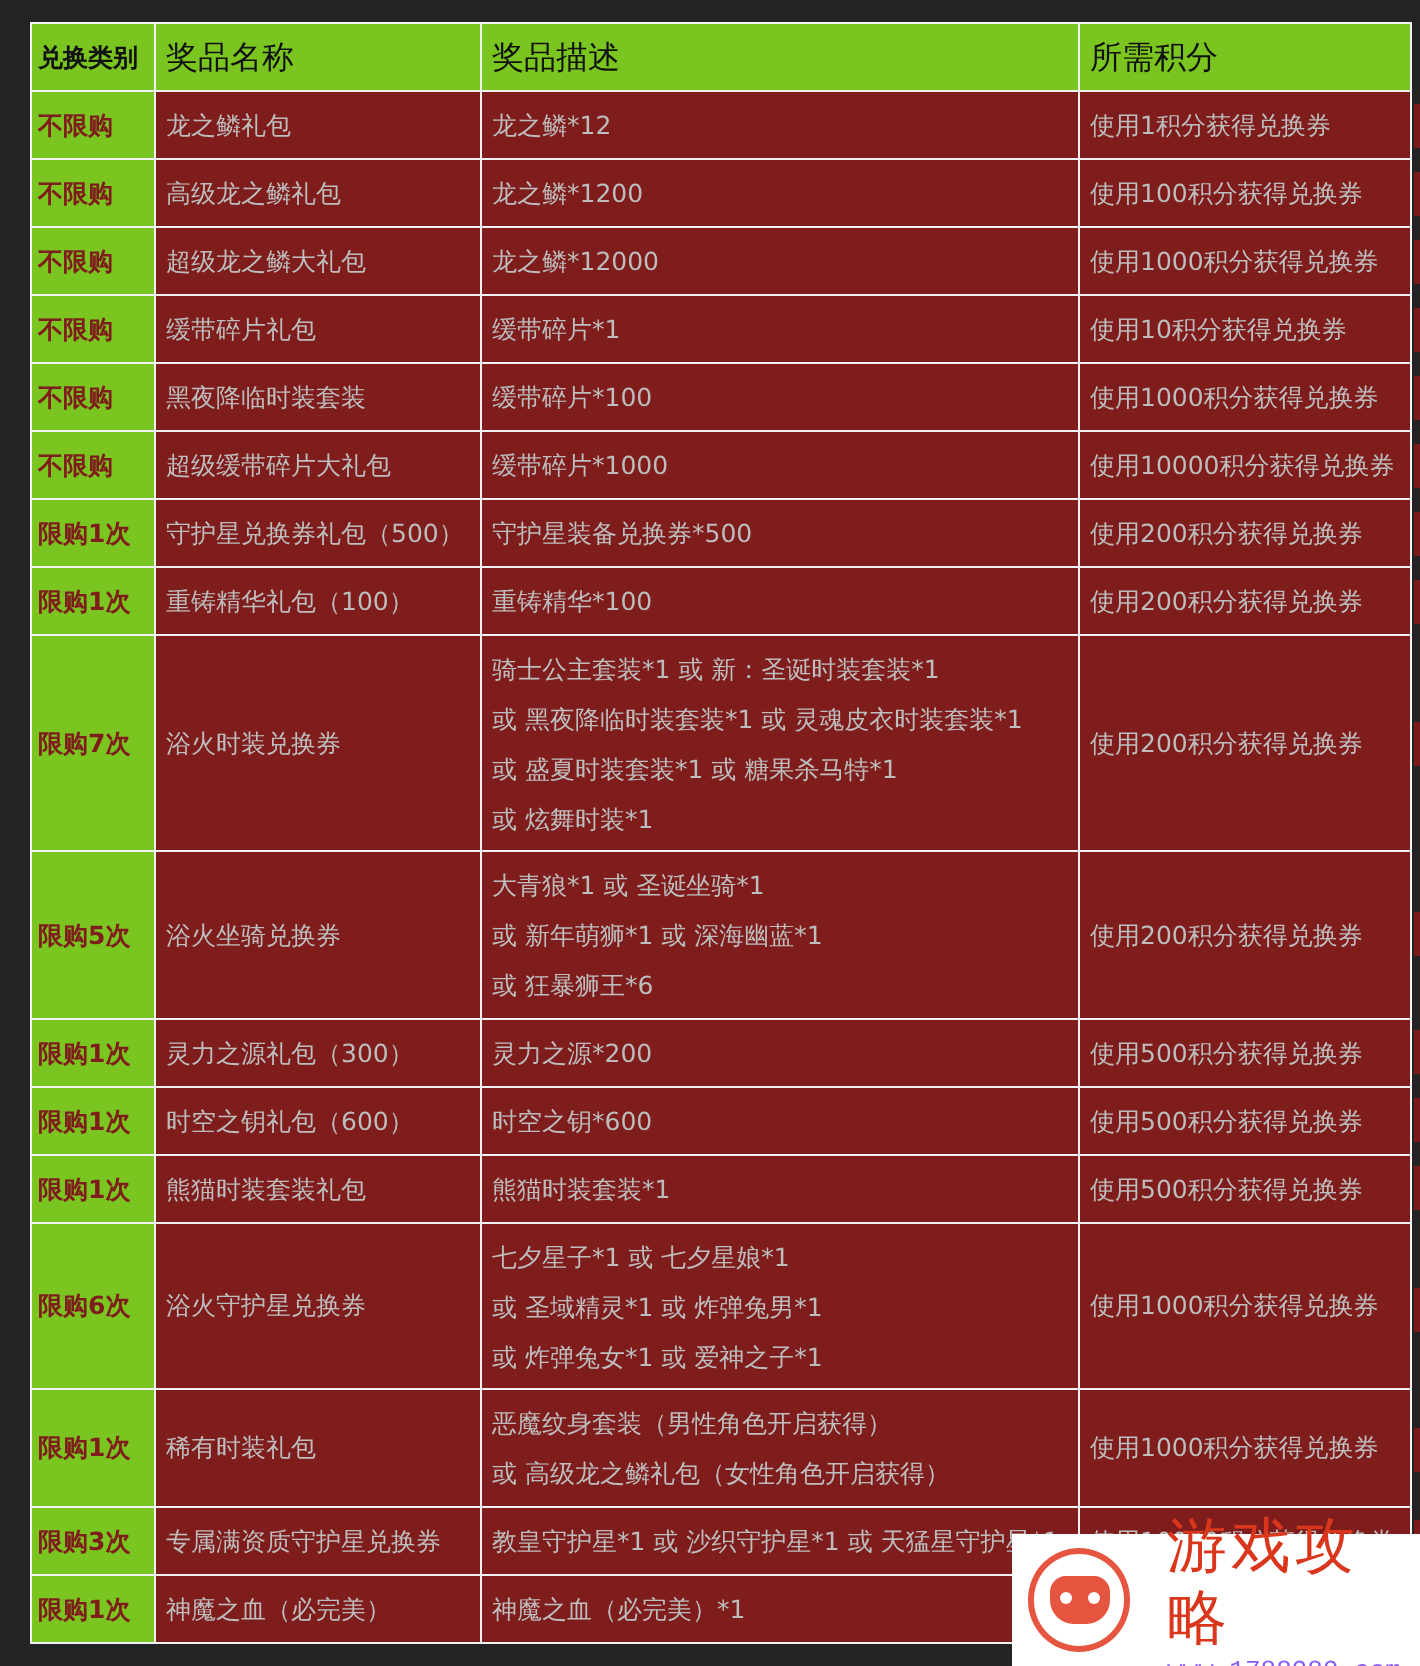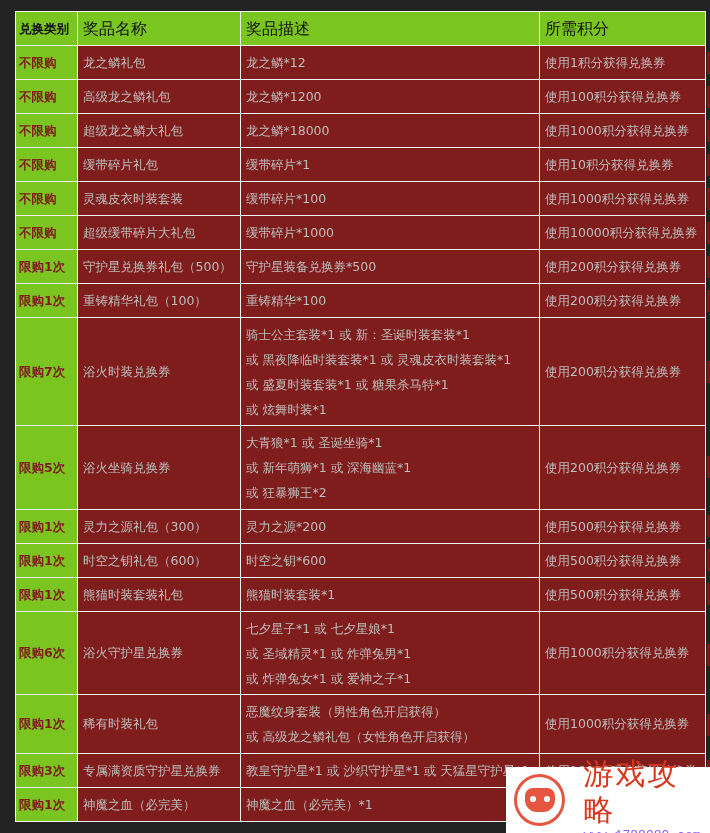--- a/index.html
+++ b/index.html
@@ -106,37 +106,37 @@
         <td class="cell desc">
             <span class="line">龙之鳞*1200</span>
           </td>
         <td class="cell">使用100积分获得兑换券</td>
       </tr>
 
       <tr class="single">
         <td class="cat">不限购</td>
         <td class="cell">超级龙之鳞大礼包</td>
         <td class="cell desc">
-            <span class="line">龙之鳞*18000</span>
+            <span class="line">龙之鳞*12000</span>
           </td>
         <td class="cell">使用1000积分获得兑换券</td>
       </tr>
 
       <tr class="single">
         <td class="cat">不限购</td>
         <td class="cell">缓带碎片礼包</td>
         <td class="cell desc">
             <span class="line">缓带碎片*1</span>
           </td>
         <td class="cell">使用10积分获得兑换券</td>
       </tr>
 
       <tr class="single">
         <td class="cat">不限购</td>
-        <td class="cell">灵魂皮衣时装套装</td>
+        <td class="cell">黑夜降临时装套装</td>
         <td class="cell desc">
             <span class="line">缓带碎片*100</span>
           </td>
         <td class="cell">使用1000积分获得兑换券</td>
       </tr>
 
       <tr class="single">
         <td class="cat">不限购</td>
         <td class="cell">超级缓带碎片大礼包</td>
         <td class="cell desc">
@@ -174,21 +174,21 @@
         </td>
         <td class="cell">使用200积分获得兑换券</td>
       </tr>
 
       <tr style="height:84px">
         <td class="cat">限购5次</td>
         <td class="cell">浴火坐骑兑换券</td>
         <td class="cell desc">
           <span class="line">大青狼*1 或 圣诞坐骑*1</span>
           <span class="line">或 新年萌狮*1 或 深海幽蓝*1</span>
-          <span class="line">或 狂暴狮王*2</span>
+          <span class="line">或 狂暴狮王*6</span>
         </td>
         <td class="cell">使用200积分获得兑换券</td>
       </tr>
 
       <tr class="single">
         <td class="cat">限购1次</td>
         <td class="cell">灵力之源礼包（300）</td>
         <td class="cell desc">
             <span class="line">灵力之源*200</span>
           </td>

